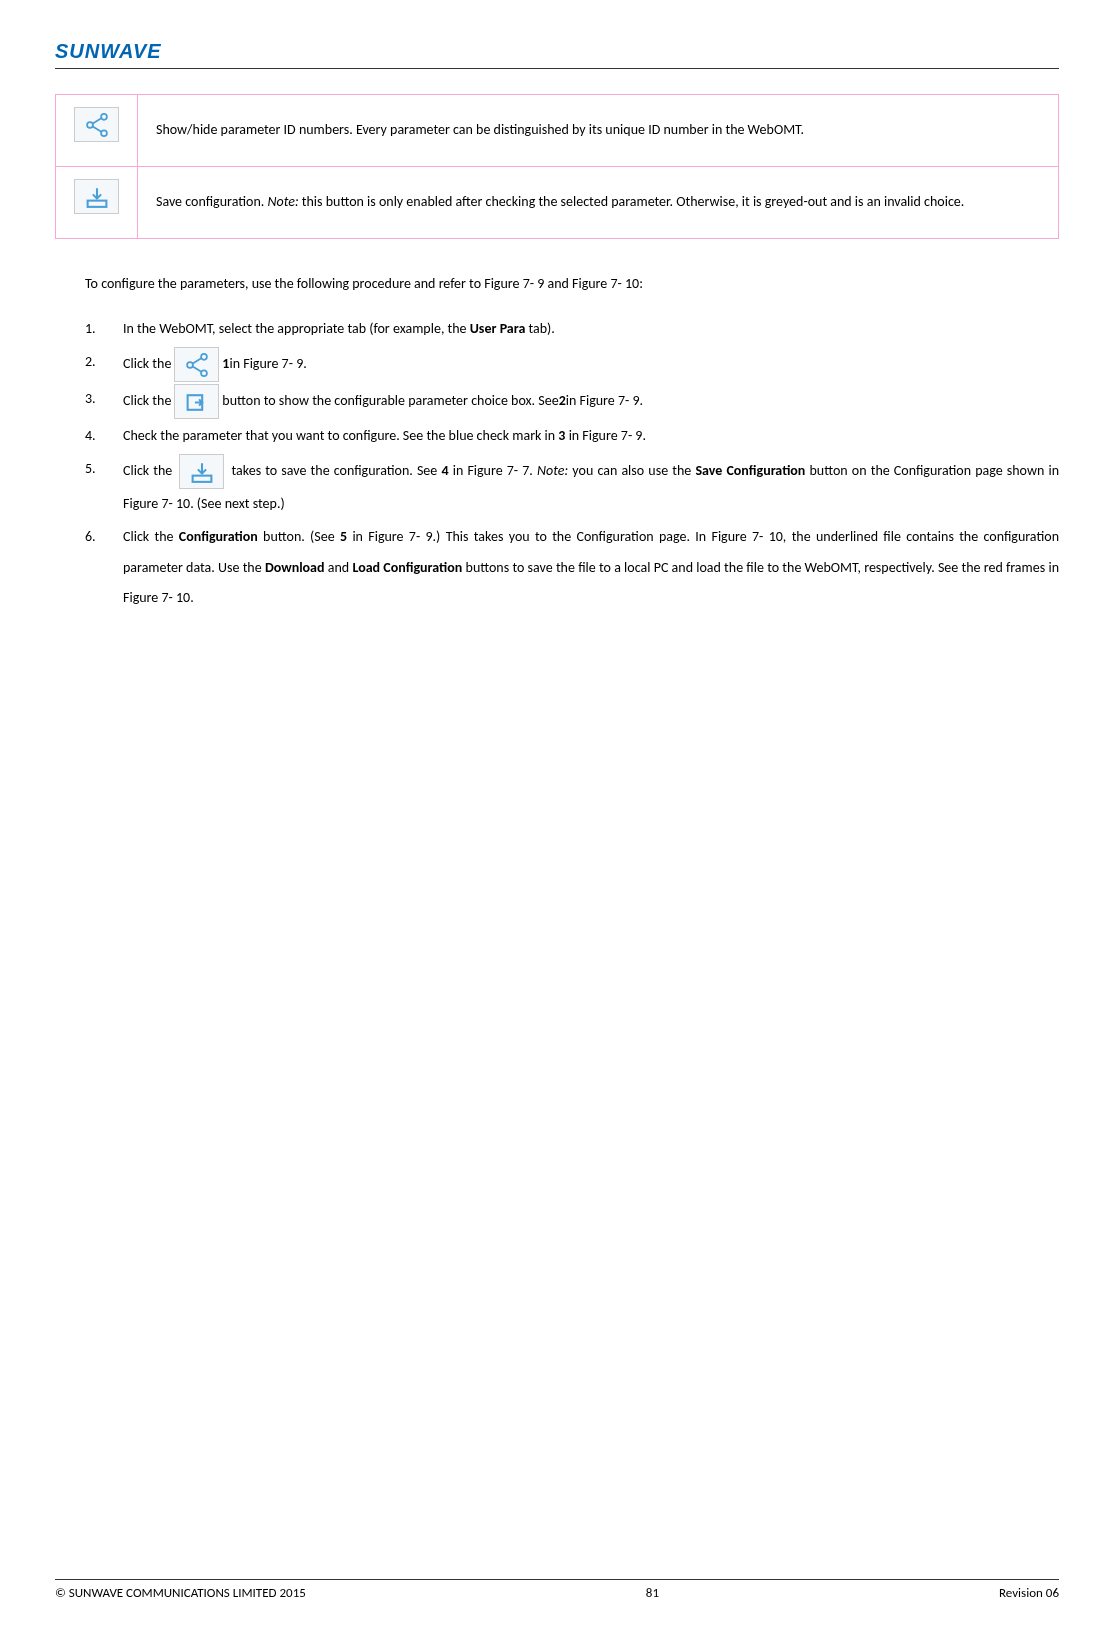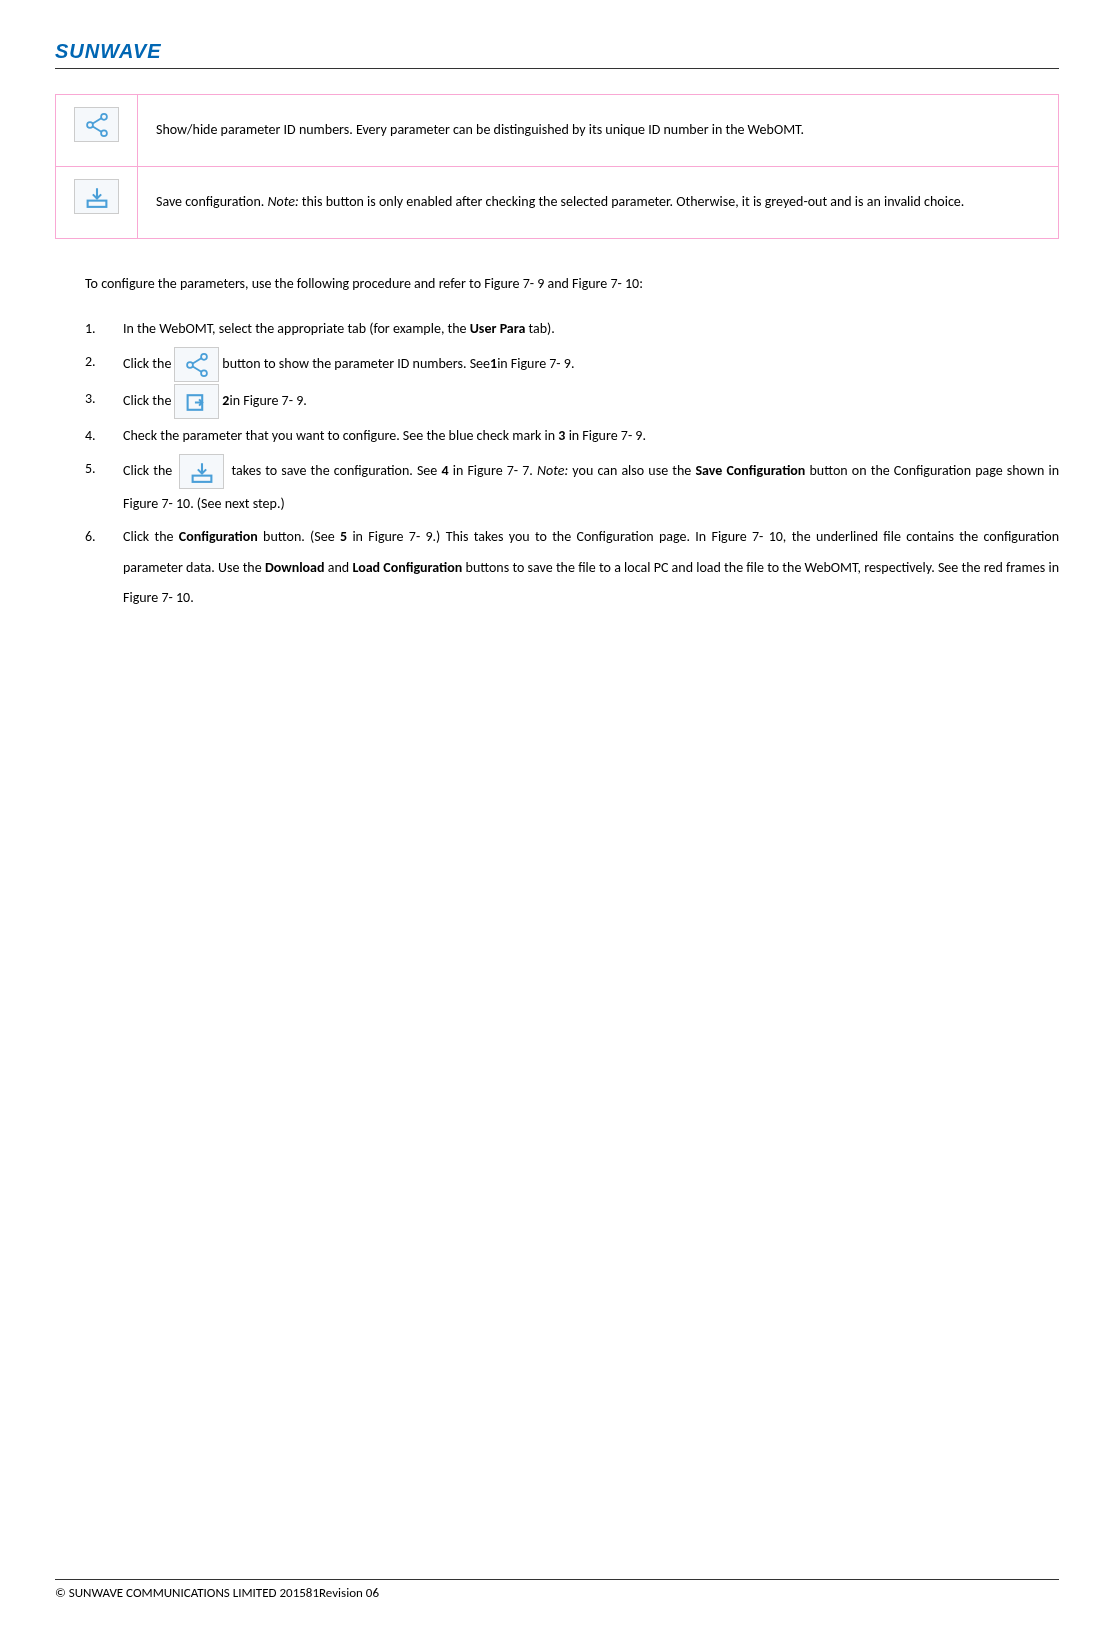--- a/index.html
+++ b/index.html
@@ -150,21 +150,21 @@
     }
     
     .footer {
       position: absolute;
       bottom: 30px;
       left: 55px;
       right: 55px;
       border-top: 1px solid #333;
       padding-top: 5px;
       display: flex;
-      justify-content: flex-start;
+      justify-content: space-between;
       font-size: 13px;
     }
   </style>
 </head>
 <body>
 
 <div class="header">
   <div class="logo">SUNWAVE</div>
 </div>
 
@@ -219,36 +219,36 @@
       <span>Click the </span>
       <span class="inline-icon">
         <svg class="share-svg" viewBox="0 0 24 24">
           <circle cx="18" cy="5" r="2.5" fill="none" stroke="#4a9fd8" stroke-width="1.5"></circle>
           <circle cx="6" cy="12" r="2.5" fill="none" stroke="#4a9fd8" stroke-width="1.5"></circle>
           <circle cx="18" cy="19" r="2.5" fill="none" stroke="#4a9fd8" stroke-width="1.5"></circle>
           <line x1="8" y1="11" x2="16" y2="6" stroke="#4a9fd8" stroke-width="1.5"></line>
           <line x1="8" y1="13" x2="16" y2="18" stroke="#4a9fd8" stroke-width="1.5"></line>
         </svg>
       </span>
-      <span> button to show the parameter ID numbers. See </span>
         <span class="bold">1</span>
         <span> in Figure 7- 9.</span>
     </div>
   </div>
 
   <div class="step">
     <div class="step-num">3.</div>
     <div class="step-content step-icon-line">
       <span>Click the </span>
       <span class="inline-icon">
         <svg class="config-svg" viewBox="0 0 24 24">
           <rect x="3" y="5" width="14" height="14" fill="none" stroke="#4a9fd8" stroke-width="2"></rect>
           <path d="M10 12 L17 12 M14 9 L17 12 L14 15" fill="none" stroke="#4a9fd8" stroke-width="2"></path>
         </svg>
       </span>
+      <span> button to show the configurable parameter choice box. See </span>
         <span class="bold">2</span>
         <span> in Figure 7- 9.</span>
     </div>
   </div>
 
   <div class="step">
     <div class="step-num">4.</div>
     <div class="step-content">
       <span>Check the parameter that you want to configure. See the blue check mark in </span><span class="bold">3</span><span> in Figure 7- 9.</span>
     </div>

